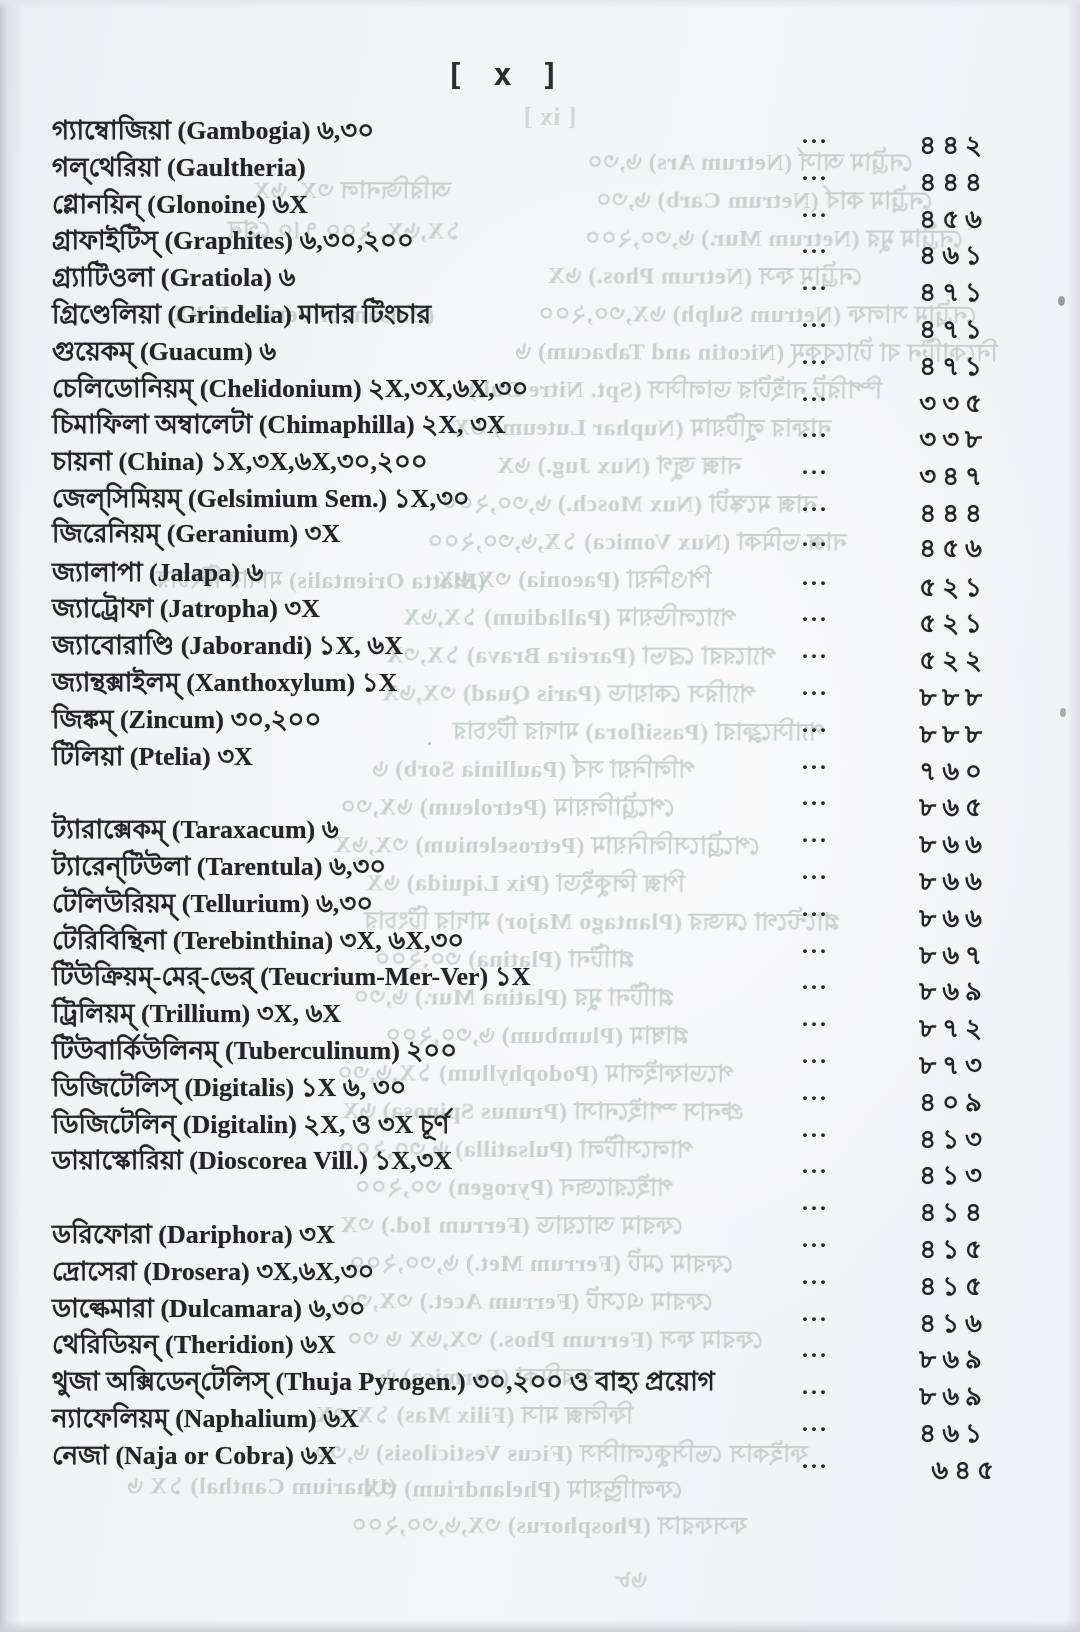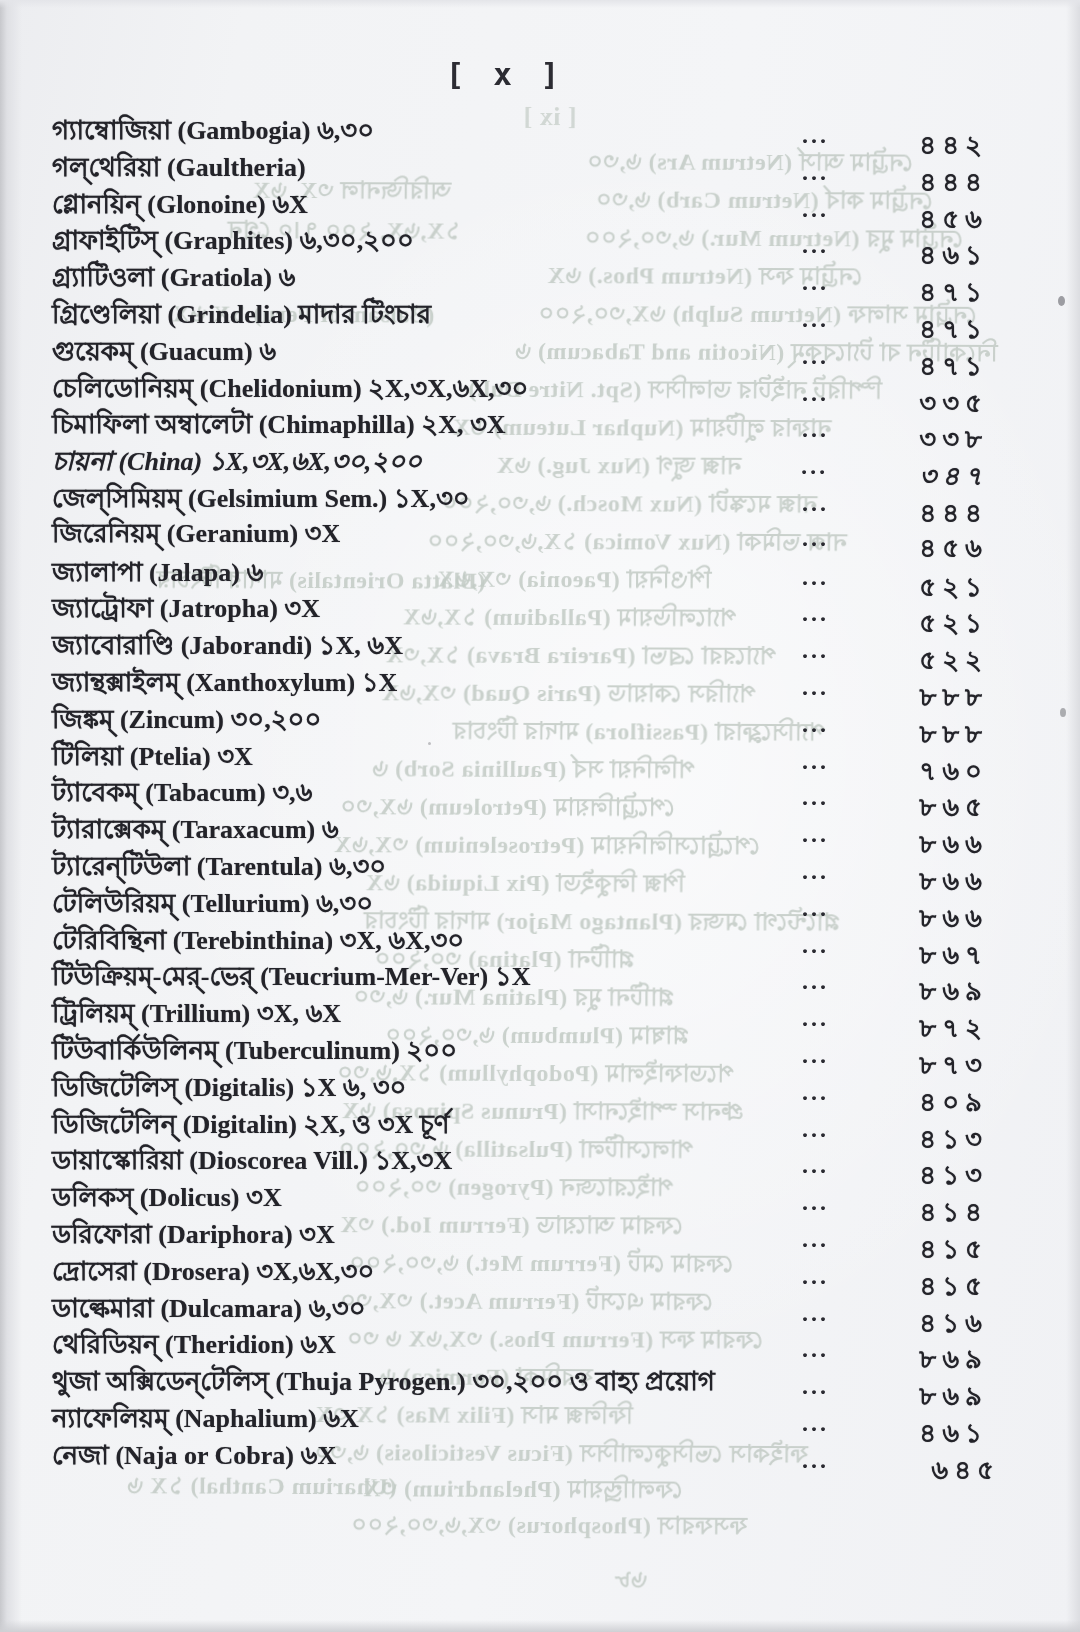--- a/index.html
+++ b/index.html
@@ -153,21 +153,21 @@
       <div class="row" style="top: 367.6px;">
         <span class="entry-text"><span class="bn">চেলিডোনিয়ম্ </span><span class="en">(Chelidonium) </span><span class="pot">২X,৩X,৬X,৩০</span></span>
         <span class="leader-dots">...</span>
         <span class="page-no">৩৩৫</span>
       </div>
       <div class="row" style="top: 404.4px;">
         <span class="entry-text"><span class="bn">চিমাফিলা অম্বালেটা </span><span class="en">(Chimaphilla) </span><span class="pot">২X, ৩X</span></span>
         <span class="leader-dots">...</span>
         <span class="page-no">৩৩৮</span>
       </div>
-      <div class="row" style="top: 441.2px; font-style: italic;">
+      <div class="row" style="top: 441.2px;">
         <span class="entry-text"><span class="bn">চায়না </span><span class="en">(China) </span><span class="pot">১X,৩X,৬X,৩০,২০০</span></span>
         <span class="leader-dots">...</span>
         <span class="page-no">৩৪৭</span>
       </div>
       <div class="row" style="top: 478px;">
         <span class="entry-text"><span class="bn">জেল্‌সিমিয়ম্ </span><span class="en">(Gelsimium Sem.) </span><span class="pot">১X,৩০</span></span>
         <span class="leader-dots">...</span>
         <span class="page-no">৪৪৪</span>
       </div>
       <div class="row" style="top: 513px;">
@@ -199,21 +199,20 @@
         <span class="entry-text"><span class="bn">জিঙ্কম্ </span><span class="en">(Zincum) </span><span class="pot">৩০,২০০</span></span>
         <span class="leader-dots">...</span>
         <span class="page-no">৮৮৮</span>
       </div>
       <div class="row" style="top: 735.6px; text-decoration: underline;">
         <span class="entry-text"><span class="bn">টিলিয়া </span><span class="en">(Ptelia) </span><span class="pot">৩X</span></span>
         <span class="leader-dots">...</span>
         <span class="page-no">৭৬০</span>
       </div>
       <div class="row" style="top: 772.4px;">
-        <span class="entry-text"><span class="bn">ট্যাবেকম্ </span><span class="en">(Tabacum) </span><span class="pot">৩,৬</span></span>
         <span class="leader-dots">...</span>
         <span class="page-no">৮৬৫</span>
       </div>
       <div class="row" style="top: 809.2px;">
         <span class="entry-text"><span class="bn">ট্যারাক্সেকম্ </span><span class="en">(Taraxacum) </span><span class="pot">৬</span></span>
         <span class="leader-dots">...</span>
         <span class="page-no">৮৬৬</span>
       </div>
       <div class="row" style="top: 846px; font-family: Liberation Serif, serif;">
         <span class="entry-text"><span class="bn">ট্যারেন্‌টিউলা </span><span class="en">(Tarentula) </span><span class="pot">৬,৩০</span></span>
@@ -254,21 +253,20 @@
         <span class="entry-text"><span class="bn">ডিজিটেলিন্ </span><span class="en">(Digitalin) </span><span class="pot">২X, ও ৩X চূর্ণ</span></span>
         <span class="leader-dots">...</span>
         <span class="page-no">৪১৩</span>
       </div>
       <div class="row" style="top: 1140.4px;">
         <span class="entry-text"><span class="bn">ডায়াস্কোরিয়া </span><span class="en">(Dioscorea Vill.) </span><span class="pot">১X,৩X</span></span>
         <span class="leader-dots">...</span>
         <span class="page-no">৪১৩</span>
       </div>
       <div class="row" style="top: 1177.2px;">
-        <span class="entry-text"><span class="bn">ডলিকস্ </span><span class="en">(Dolicus) </span><span class="pot">৩X</span></span>
         <span class="leader-dots">...</span>
         <span class="page-no">৪১৪</span>
       </div>
       <div class="row" style="top: 1214px;">
         <span class="entry-text"><span class="bn">ডরিফোরা </span><span class="en">(Dariphora) </span><span class="pot">৩X</span></span>
         <span class="leader-dots">...</span>
         <span class="page-no">৪১৫</span>
       </div>
       <div class="row" style="top: 1250.8px;">
         <span class="entry-text"><span class="bn">দ্রোসেরা </span><span class="en">(Drosera) </span><span class="pot">৩X,৬X,৩০</span></span>

